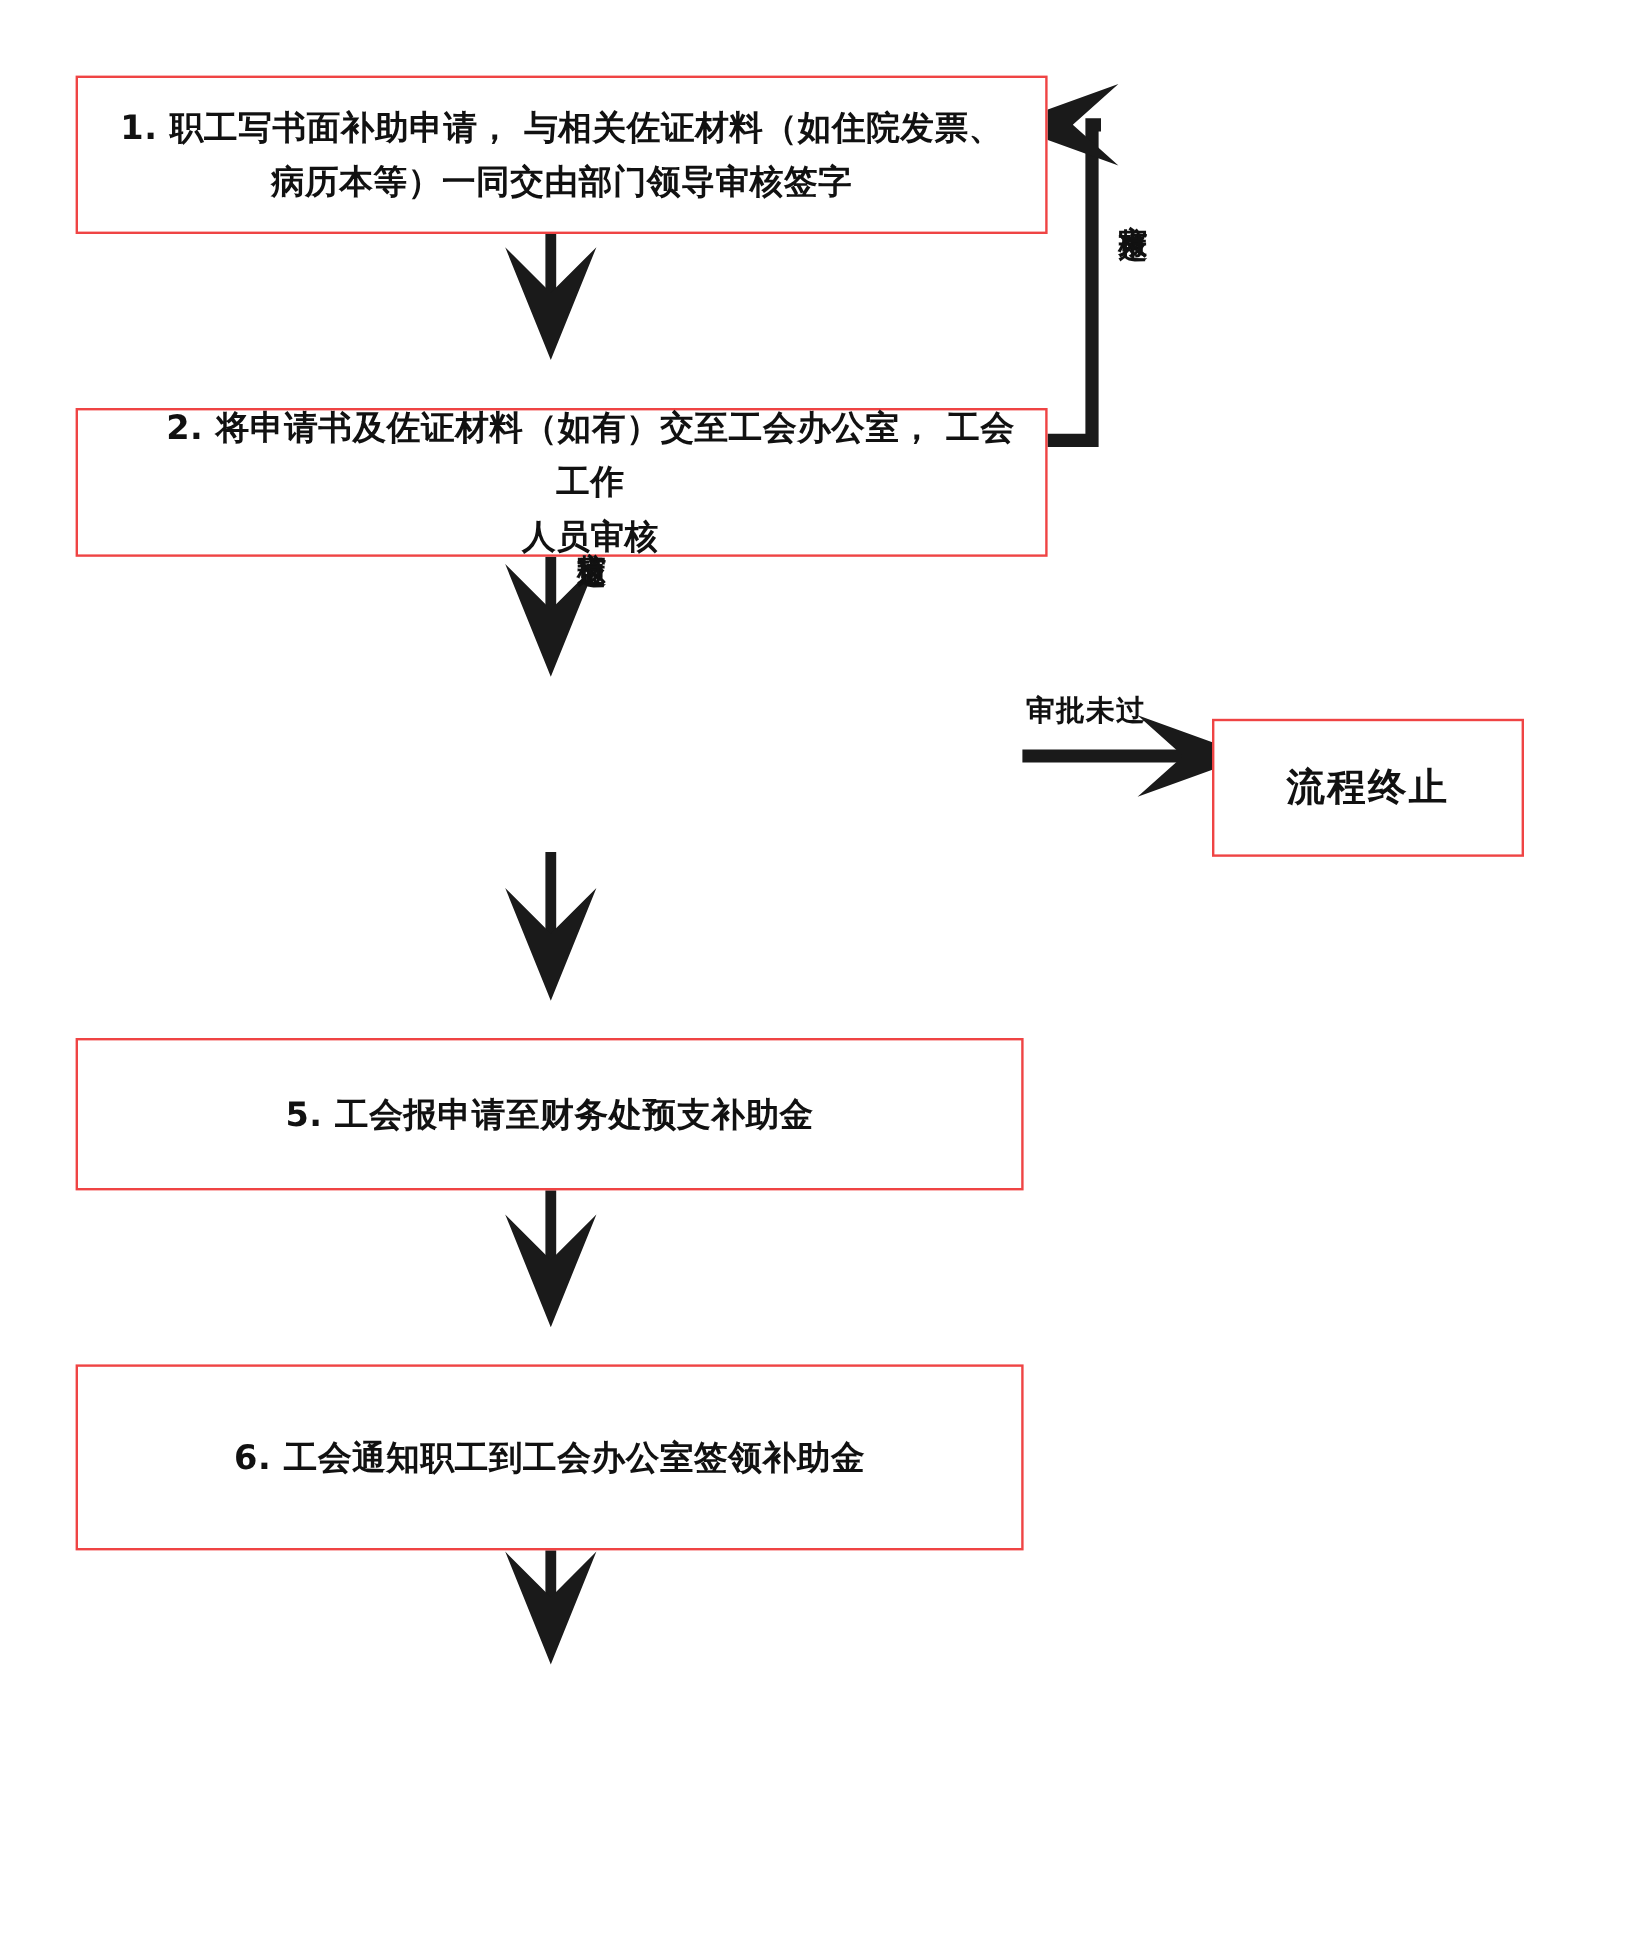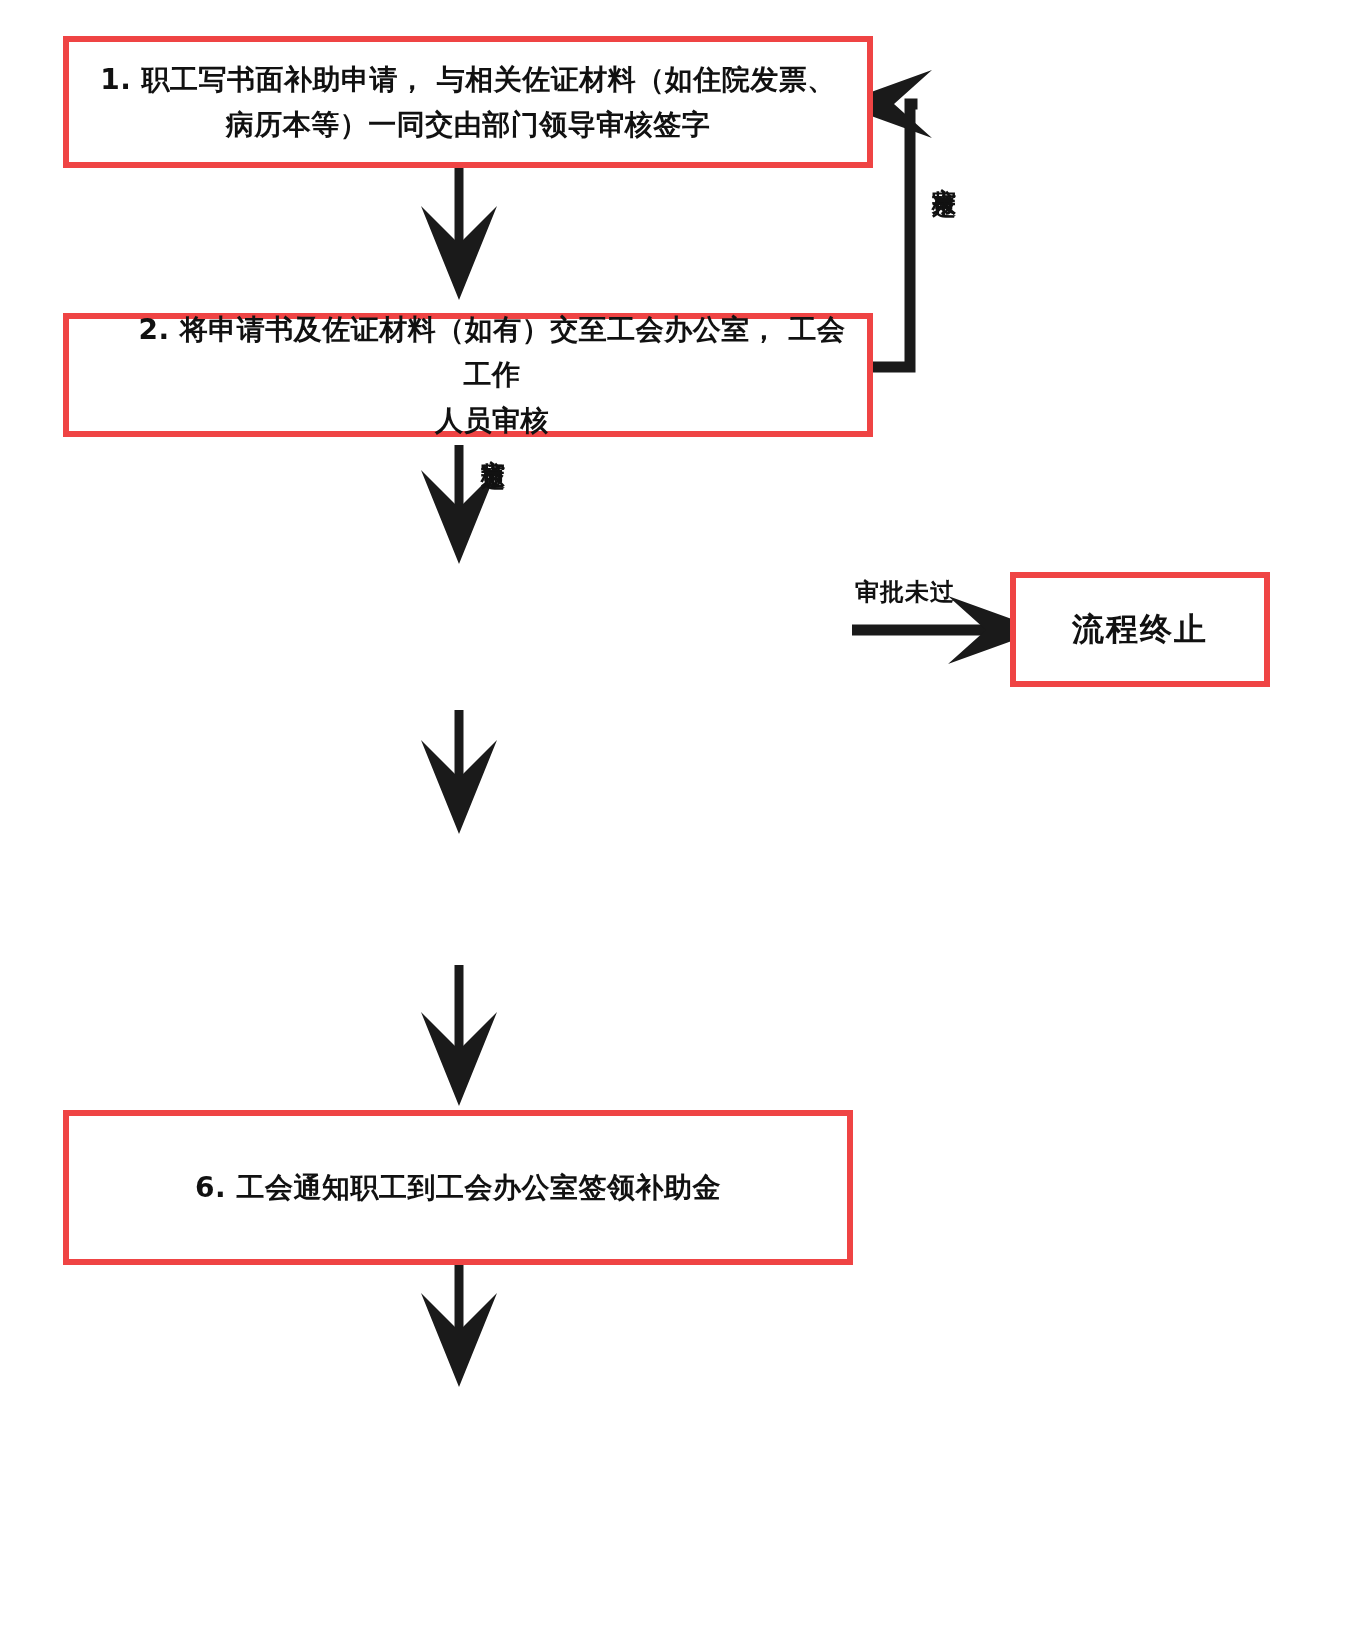--- a/index.html
+++ b/index.html
@@ -15,25 +15,26 @@
     position: relative;
     width: 1355px;
     height: 1627px;
     background: #ffffff;
     overflow: hidden;
   }
   .node {
     position: absolute;
     box-sizing: border-box;
     background: #ffffff;
-    border: 6px solid #ef4444;
+    border: 2px solid #ef4444;
     display: flex;
     align-items: center;
     justify-content: center;
     text-align: center;
+    margin-top: 27px;
   }
   .node-text {
     display: block;
     width: 100%;
     padding: 0 14px;
     box-sizing: border-box;
     color: #111111;
     font-size: 28px;
     font-weight: 700;
     line-height: 1.62;
@@ -128,20 +129,23 @@
     <span class="node-text">1. 职工写书面补助申请，  与相关佐证材料（如住院发票、
 病历本等）一同交由部门领导审核签字</span>
   </div>
 
   <div class="node node-wide" style="left:63px; top:313px; width:810px; height:124px;padding-left:48px;">
     <span class="node-text">2. 将申请书及佐证材料（如有）交至工会办公室，  工会工作
 人员审核</span>
   </div>
 
 
+  <div class="node node-wide" style="left:63px; top:838px; width:790px; height:127px;">
+    <span class="node-text">5. 工会报申请至财务处预支补助金</span>
+  </div>
 
   <div class="node node-wide" style="left:63px; top:1110px; width:790px; height:155px;">
     <span class="node-text">6. 工会通知职工到工会办公室签领补助金</span>
   </div>
 
 
   <div class="node node-term" style="left:1010px; top:572px; width:260px; height:115px;">
     <span class="node-text">流程终止</span>
   </div>
 

